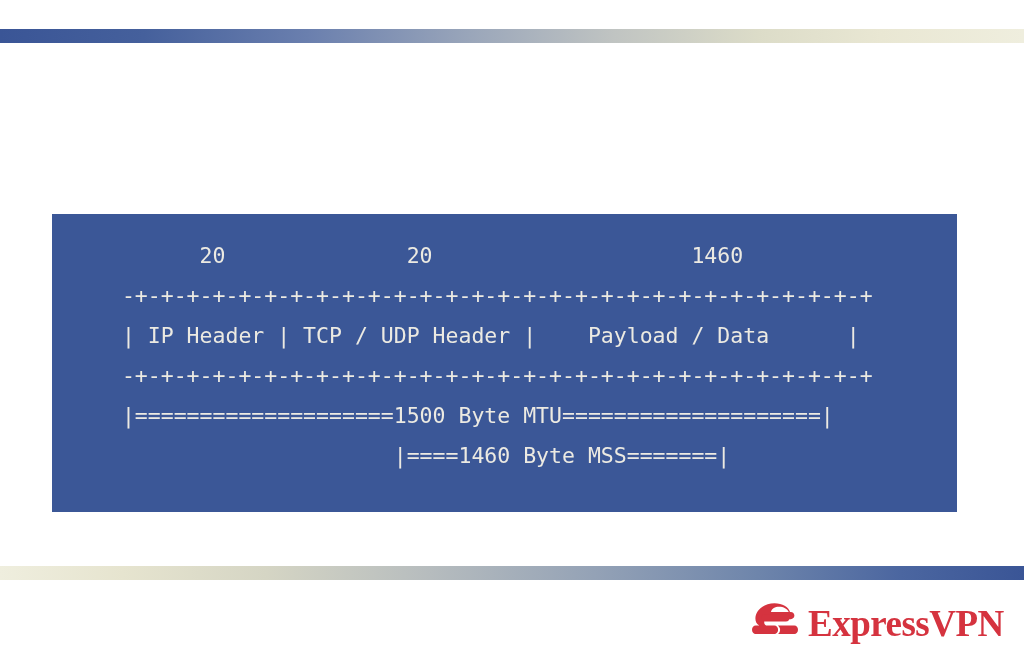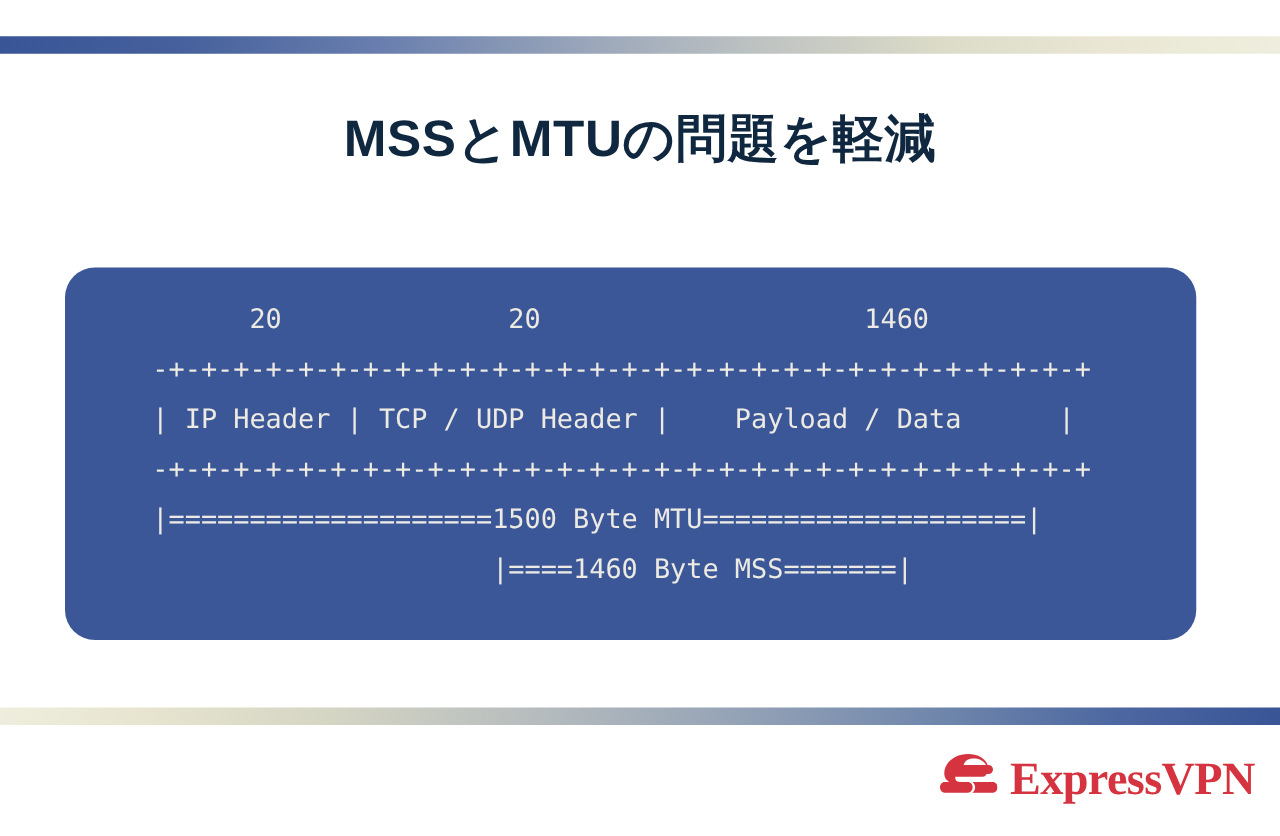--- a/index.html
+++ b/index.html
@@ -71,21 +71,20 @@
   .code-panel {
     position: absolute;
     left: 52px;
     top: 214px;
     width: 905px;
     height: 298px;
     background: #3b5797;
     box-sizing: border-box;
     padding: 22px 0 0 0;
     overflow: hidden;
-    border-radius: 24px;
   }
   .code-block {
     font-family: "DejaVu Sans Mono", "Liberation Mono", monospace;
     font-size: 21.5px;
     line-height: 40px;
     color: #eceae2;
     white-space: pre;
     margin: 0;
     padding: 0 0 0 44px;
     letter-spacing: 0px;
@@ -123,21 +122,20 @@
     white-space: nowrap;
   }
 </style>
 </head>
 <body>
 
 <div class="slide">
 
   <div class="rule rule-top"></div>
 
-  <div class="title">MSSとMTUの問題を軽減</div>
 
   <div class="code-panel">
     <pre class="code-block"><span class="code-line">        20              20                    1460</span><span class="code-line">  -+-+-+-+-+-+-+-+-+-+-+-+-+-+-+-+-+-+-+-+-+-+-+-+-+-+-+-+-+</span><span class="code-line">  | IP Header | TCP / UDP Header |    Payload / Data      |</span><span class="code-line">  -+-+-+-+-+-+-+-+-+-+-+-+-+-+-+-+-+-+-+-+-+-+-+-+-+-+-+-+-+</span><span class="code-line">  |====================1500 Byte MTU====================|</span><span class="code-line">                       |====1460 Byte MSS=======|</span></pre>
   </div>
 
   <div class="rule rule-bottom"></div>
 
   <div class="logo">
     <svg class="logo-mark" viewBox="0 0 46 42" xmlns="http://www.w3.org/2000/svg">
       <path fill="#d5333f" d="M22.5 1.2C11.8 1.2 3.4 8.2 3.4 16.6c0 3.2 1.3 5.5 3.9 6.9H3.6C1.7 23.5 0 25.4 0 27.8c0 2.4 1.7 4.3 3.6 4.3h18.8c2 0 3.7-1.9 3.7-4.3 0-2.4-1.7-4.3-3.7-4.3h-6.9c-2.1 0-3.3-1.2-3.3-3.1 0-1.9 1.4-3.2 3.5-3.2h23.1c2 0 3.6-1.6 3.6-3.6s-1.6-3.6-3.6-3.6H18.9C20 6.3 22.9 4.8 27 4.8c4.6 0 8.2 2 9.9 5.4h1.2C36.6 4.9 30.4 1.2 22.5 1.2z"></path>

